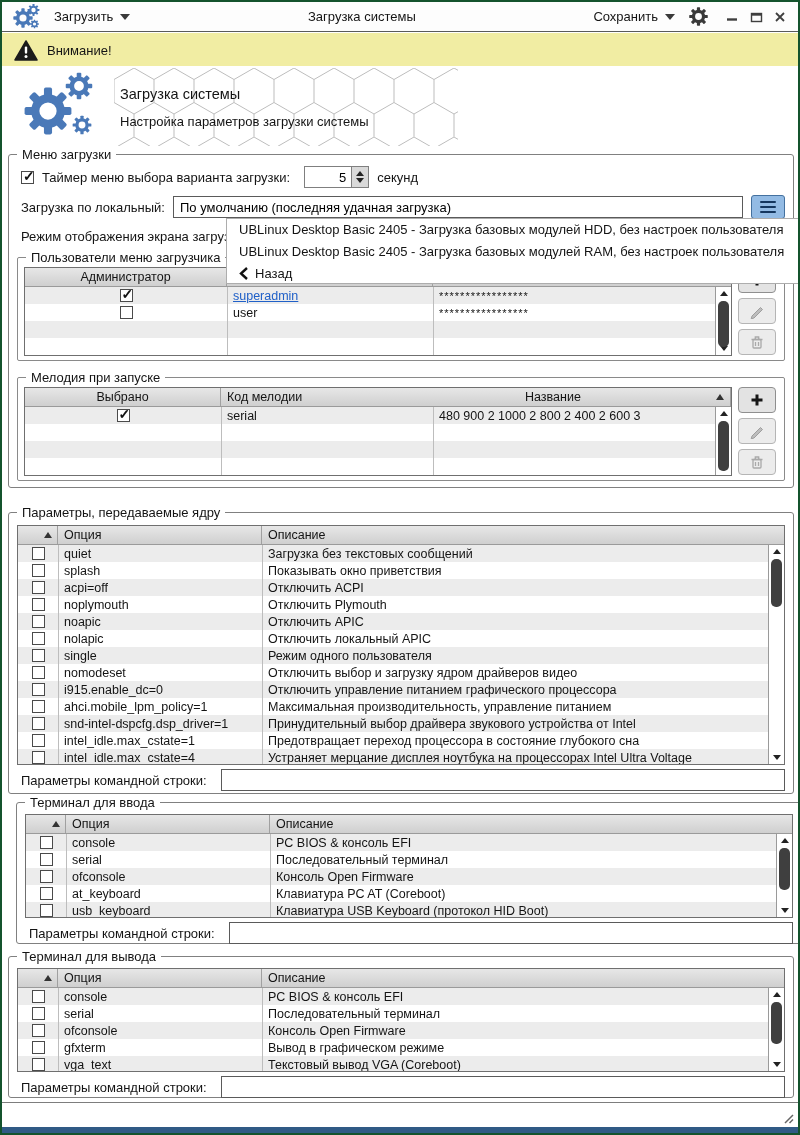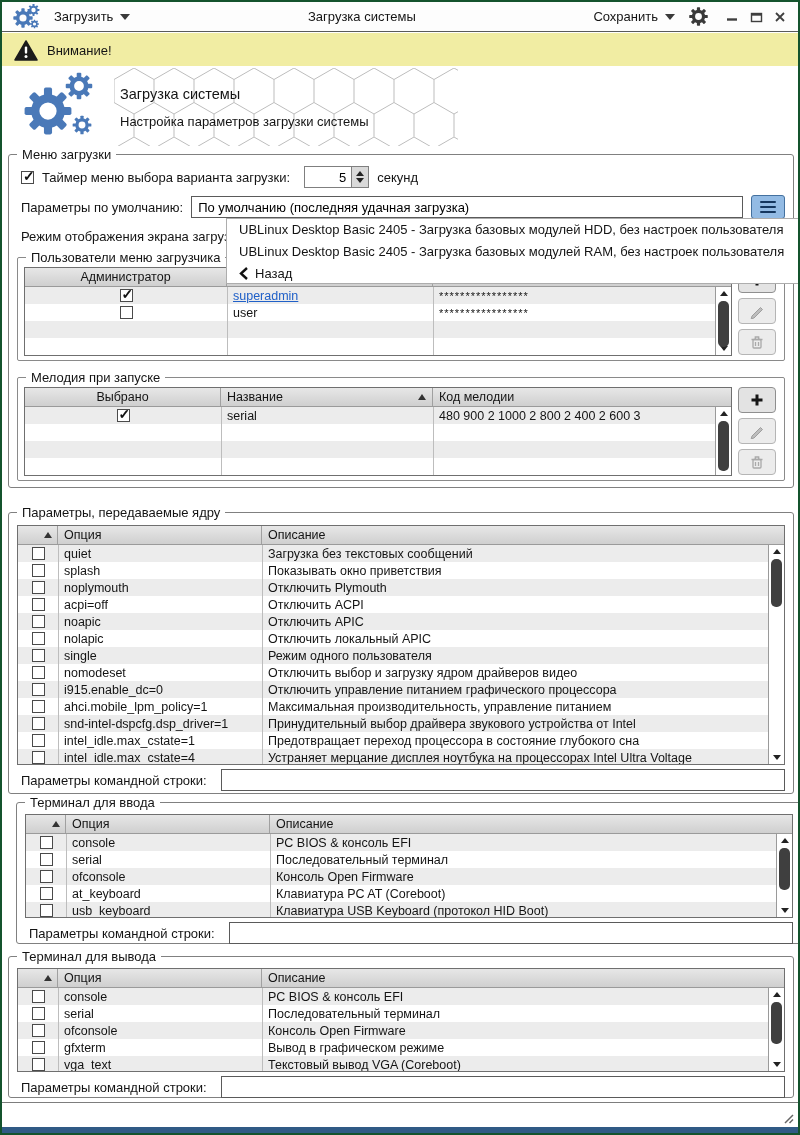--- a/index.html
+++ b/index.html
@@ -214,21 +214,21 @@
         <input class="spin-input" value="5" style="">
         <span class="spin-btns">
           <span class="tri-up"></span>
           <span class="tri-down"></span>
         </span>
       </span>
       <span class="lbl unit">секунд</span>
     </div>
 
     <div class="frow row-default">
-      <span class="lbl">Параметры по умолчанию:</span>
+      <span class="lbl">Загрузка по локальный:</span>
       <input class="txt-input grow" value="По умолчанию (последняя удачная загрузка)" style="">
       <button class="blue-btn">
         <span class="hamb">
             <i></i>
             <i></i>
             <i></i>
           </span>
       </button>
     </div>
 
@@ -300,25 +300,25 @@
           </svg>
         </button>
       </div>
     </div>
 
     <div class="gbox-in sub-melody">
       <span class="glegend">Мелодия при запуске</span>
       <div class="tbl">
         <div class="thead">
           <div class="th b m-c1" style="justify-content:center;padding-left:0">Выбрано</div>
+          <div class="th m-c3">Код мелодии</div>
           <div class="th b m-c2">
             <span>Название</span>
             <span class="sort" style="margin-left:auto;margin-right:6px"></span>
           </div>
-          <div class="th m-c3">Код мелодии</div>
         </div>
         <div class="tbody">
 
             <div class="trow">
               <div class="td ctr m-c1">
                 <span class="cb checked"></span>
               </div>
               <div class="td m-c2">serial</div>
               <div class="td m-c3">480 900 2 1000 2 800 2 400 2 600 3</div>
             </div>
@@ -385,30 +385,30 @@
               <span class="cb"></span>
             </div>
             <div class="td o-c2">splash</div>
             <div class="td o-c3">Показывать окно приветствия</div>
           </div>
 
           <div class="trow">
             <div class="td ctr o-c1">
               <span class="cb"></span>
             </div>
+            <div class="td o-c2">acpi=off</div>
+            <div class="td o-c3">Отключить ACPI</div>
+          </div>
+
+          <div class="trow">
+            <div class="td ctr o-c1">
+              <span class="cb"></span>
+            </div>
             <div class="td o-c2">noplymouth</div>
             <div class="td o-c3">Отключить Plymouth</div>
-          </div>
-
-          <div class="trow">
-            <div class="td ctr o-c1">
-              <span class="cb"></span>
-            </div>
-            <div class="td o-c2">acpi=off</div>
-            <div class="td o-c3">Отключить ACPI</div>
           </div>
 
           <div class="trow">
             <div class="td ctr o-c1">
               <span class="cb"></span>
             </div>
             <div class="td o-c2">noapic</div>
             <div class="td o-c3">Отключить APIC</div>
           </div>
 

